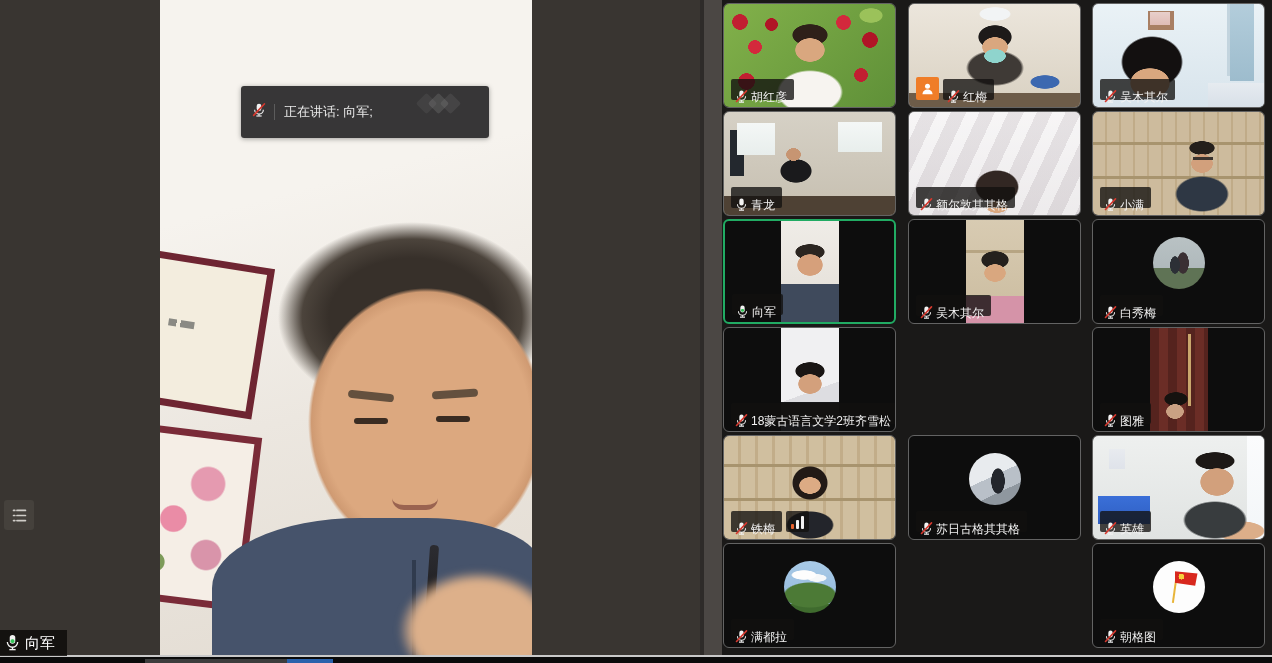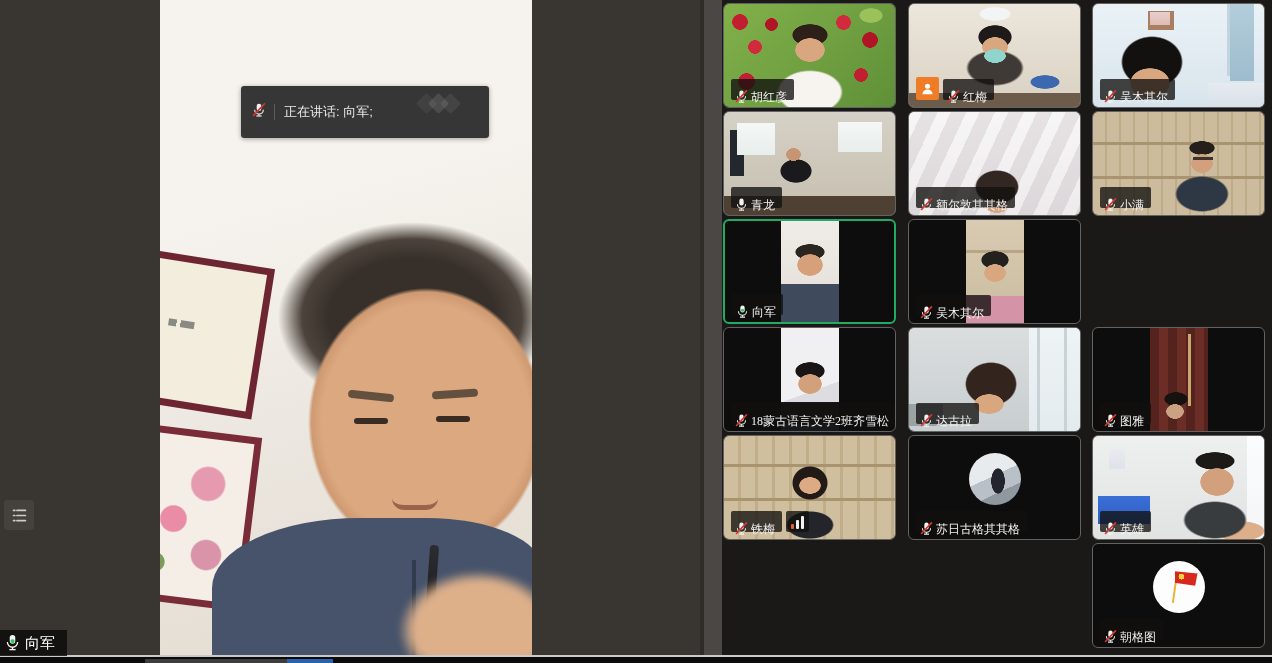--- a/index.html
+++ b/index.html
@@ -428,51 +428,51 @@
                 <path d="M5.5 11.5a6.5 6.5 0 0 0 13 0" fill="none" stroke="#f2f2f2" stroke-width="1.7"></path>
                 <line x1="12" y1="18" x2="12" y2="20.5" stroke="#f2f2f2" stroke-width="1.7"></line>
                 <line x1="8" y1="21" x2="16" y2="21" stroke="#f2f2f2" stroke-width="1.7"></line>
                 <line x1="4" y1="20" x2="20" y2="3" stroke="#d4382e" stroke-width="2.6" stroke-linecap="round"></line>
               </svg>
             </i>
             <span>吴木其尔</span>
           </div>
         </div>
       </div>
-      <div class="tile" style="left: 1px; top: 327px; font-family: Liberation Serif, serif;">
+      <div class="tile" style="left: 370px; top: 219px;">
+        <div class="avatar a-family-outdoor"></div>
+        <div class="label-row">
+          <div class="name-label">
+            <i style="display: flex;">
+              <svg viewBox="0 0 24 24">
+                <rect x="8.5" y="2.5" width="7" height="11" rx="3.5" fill="#f2f2f2"></rect>
+                <path d="M5.5 11.5a6.5 6.5 0 0 0 13 0" fill="none" stroke="#f2f2f2" stroke-width="1.7"></path>
+                <line x1="12" y1="18" x2="12" y2="20.5" stroke="#f2f2f2" stroke-width="1.7"></line>
+                <line x1="8" y1="21" x2="16" y2="21" stroke="#f2f2f2" stroke-width="1.7"></line>
+                <line x1="4" y1="20" x2="20" y2="3" stroke="#d4382e" stroke-width="2.6" stroke-linecap="round"></line>
+              </svg>
+            </i>
+            <span>白秀梅</span>
+          </div>
+        </div>
+      </div>
+      <div class="tile" style="left: 1px; top: 327px;">
         <div class="pillar s-white-portrait"></div>
         <div class="label-row">
           <div class="name-label">
             <i style="display: flex;">
               <svg viewBox="0 0 24 24">
                 <rect x="8.5" y="2.5" width="7" height="11" rx="3.5" fill="#f2f2f2"></rect>
                 <path d="M5.5 11.5a6.5 6.5 0 0 0 13 0" fill="none" stroke="#f2f2f2" stroke-width="1.7"></path>
                 <line x1="12" y1="18" x2="12" y2="20.5" stroke="#f2f2f2" stroke-width="1.7"></line>
                 <line x1="8" y1="21" x2="16" y2="21" stroke="#f2f2f2" stroke-width="1.7"></line>
                 <line x1="4" y1="20" x2="20" y2="3" stroke="#d4382e" stroke-width="2.6" stroke-linecap="round"></line>
               </svg>
             </i>
             <span>18蒙古语言文学2班齐雪松</span>
-          </div>
-        </div>
-      </div>
-      <div class="tile" style="left: 186px; top: 327px;">
-        <div class="scene s-window-right"></div>
-        <div class="label-row">
-          <div class="name-label">
-            <i style="display: flex;">
-              <svg viewBox="0 0 24 24">
-                <rect x="8.5" y="2.5" width="7" height="11" rx="3.5" fill="#f2f2f2"></rect>
-                <path d="M5.5 11.5a6.5 6.5 0 0 0 13 0" fill="none" stroke="#f2f2f2" stroke-width="1.7"></path>
-                <line x1="12" y1="18" x2="12" y2="20.5" stroke="#f2f2f2" stroke-width="1.7"></line>
-                <line x1="8" y1="21" x2="16" y2="21" stroke="#f2f2f2" stroke-width="1.7"></line>
-                <line x1="4" y1="20" x2="20" y2="3" stroke="#d4382e" stroke-width="2.6" stroke-linecap="round"></line>
-              </svg>
-            </i>
-            <span>达古拉</span>
           </div>
         </div>
       </div>
       <div class="tile" style="left: 1px; top: 435px;">
         <div class="scene s-bookshelf-center"></div>
         <div class="label-row">
           <div class="name-label">
             <i style="display: flex;">
               <svg viewBox="0 0 24 24">
                 <rect x="8.5" y="2.5" width="7" height="11" rx="3.5" fill="#f2f2f2"></rect>
@@ -532,20 +532,37 @@
             <i style="display: flex;">
               <svg viewBox="0 0 24 24">
                 <rect x="8.5" y="2.5" width="7" height="11" rx="3.5" fill="#f2f2f2"></rect>
                 <path d="M5.5 11.5a6.5 6.5 0 0 0 13 0" fill="none" stroke="#f2f2f2" stroke-width="1.7"></path>
                 <line x1="12" y1="18" x2="12" y2="20.5" stroke="#f2f2f2" stroke-width="1.7"></line>
                 <line x1="8" y1="21" x2="16" y2="21" stroke="#f2f2f2" stroke-width="1.7"></line>
                 <line x1="4" y1="20" x2="20" y2="3" stroke="#d4382e" stroke-width="2.6" stroke-linecap="round"></line>
               </svg>
             </i>
             <span>英雄</span>
+          </div>
+        </div>
+      </div>
+      <div class="tile" style="left: 1px; top: 543px;">
+        <div class="avatar a-mountains"></div>
+        <div class="label-row">
+          <div class="name-label">
+            <i style="display: flex;">
+              <svg viewBox="0 0 24 24">
+                <rect x="8.5" y="2.5" width="7" height="11" rx="3.5" fill="#f2f2f2"></rect>
+                <path d="M5.5 11.5a6.5 6.5 0 0 0 13 0" fill="none" stroke="#f2f2f2" stroke-width="1.7"></path>
+                <line x1="12" y1="18" x2="12" y2="20.5" stroke="#f2f2f2" stroke-width="1.7"></line>
+                <line x1="8" y1="21" x2="16" y2="21" stroke="#f2f2f2" stroke-width="1.7"></line>
+                <line x1="4" y1="20" x2="20" y2="3" stroke="#d4382e" stroke-width="2.6" stroke-linecap="round"></line>
+              </svg>
+            </i>
+            <span>满都拉</span>
           </div>
         </div>
       </div>
       <div class="tile" style="left: 370px; top: 543px;">
         <div class="avatar a-red-flag"></div>
         <div class="label-row">
           <div class="name-label">
             <i style="display: flex;">
               <svg viewBox="0 0 24 24">
                 <rect x="8.5" y="2.5" width="7" height="11" rx="3.5" fill="#f2f2f2"></rect>

